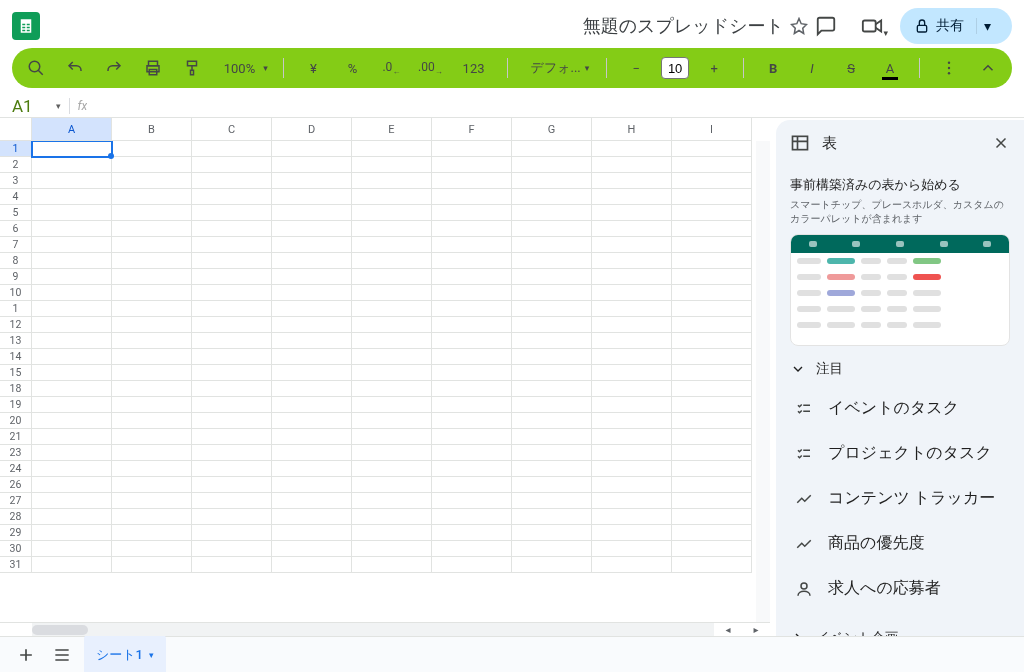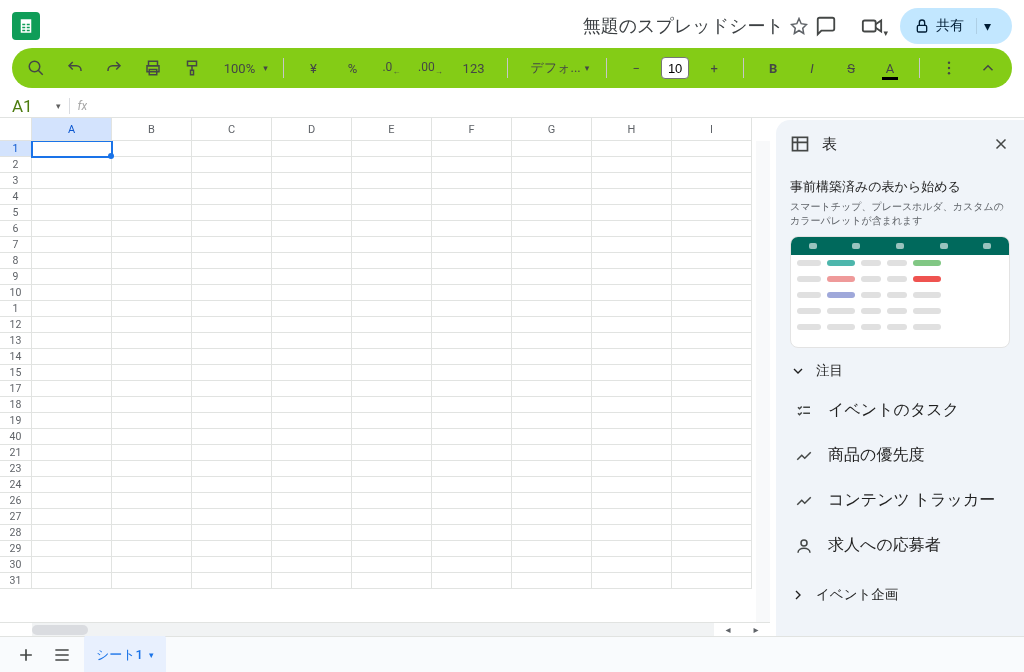--- a/index.html
+++ b/index.html
@@ -406,32 +406,20 @@
           <div class="cell"></div>
           <div class="cell"></div>
           <div class="cell"></div>
           <div class="cell"></div>
           <div class="cell"></div>
           <div class="cell"></div>
           <div class="cell"></div>
           <div class="cell"></div>
         </div>
         <div class="row">
-          <div class="row-h">17</div>
-          <div class="cell"></div>
-          <div class="cell"></div>
-          <div class="cell"></div>
-          <div class="cell"></div>
-          <div class="cell"></div>
-          <div class="cell"></div>
-          <div class="cell"></div>
-          <div class="cell"></div>
-          <div class="cell"></div>
-        </div>
-        <div class="row">
           <div class="row-h">18</div>
           <div class="cell"></div>
           <div class="cell"></div>
           <div class="cell"></div>
           <div class="cell"></div>
           <div class="cell"></div>
           <div class="cell"></div>
           <div class="cell"></div>
           <div class="cell"></div>
           <div class="cell"></div>
@@ -442,21 +430,21 @@
           <div class="cell"></div>
           <div class="cell"></div>
           <div class="cell"></div>
           <div class="cell"></div>
           <div class="cell"></div>
           <div class="cell"></div>
           <div class="cell"></div>
           <div class="cell"></div>
         </div>
         <div class="row">
-          <div class="row-h">40</div>
+          <div class="row-h">20</div>
           <div class="cell"></div>
           <div class="cell"></div>
           <div class="cell"></div>
           <div class="cell"></div>
           <div class="cell"></div>
           <div class="cell"></div>
           <div class="cell"></div>
           <div class="cell"></div>
           <div class="cell"></div>
         </div>
@@ -653,32 +641,40 @@
         <span class="ic">
             <svg width="18" height="18" viewBox="0 0 24 24" fill="none" stroke="currentColor" stroke-width="2">
               <path d="M4 7l2 2 3-3M11 7h9M4 15l2 2 3-3M11 15h9"></path>
             </svg>
           </span>
         <span>イベントのタスク</span>
       </div>
       <div class="sp-item">
         <span class="ic">
             <svg width="18" height="18" viewBox="0 0 24 24" fill="none" stroke="currentColor" stroke-width="2">
-              <path d="M3 17l6-6 4 4 8-8"></path>
+              <path d="M4 7l2 2 3-3M11 7h9M4 15l2 2 3-3M11 15h9"></path>
             </svg>
           </span>
-        <span>商品の優先度</span>
+        <span>プロジェクトのタスク</span>
       </div>
       <div class="sp-item">
         <span class="ic">
             <svg width="18" height="18" viewBox="0 0 24 24" fill="none" stroke="currentColor" stroke-width="2">
               <path d="M3 17l6-6 4 4 8-8"></path>
             </svg>
           </span>
         <span>コンテンツ トラッカー</span>
+      </div>
+      <div class="sp-item">
+        <span class="ic">
+            <svg width="18" height="18" viewBox="0 0 24 24" fill="none" stroke="currentColor" stroke-width="2">
+              <path d="M3 17l6-6 4 4 8-8"></path>
+            </svg>
+          </span>
+        <span>商品の優先度</span>
       </div>
       <div class="sp-item">
         <span class="ic">
             <svg width="18" height="18" viewBox="0 0 24 24" fill="none" stroke="currentColor" stroke-width="2">
               <circle cx="12" cy="8" r="4"></circle>
               <path d="M4 21c0-4 4-6 8-6s8 2 8 6"></path>
             </svg>
           </span>
         <span>求人への応募者</span>
       </div>

